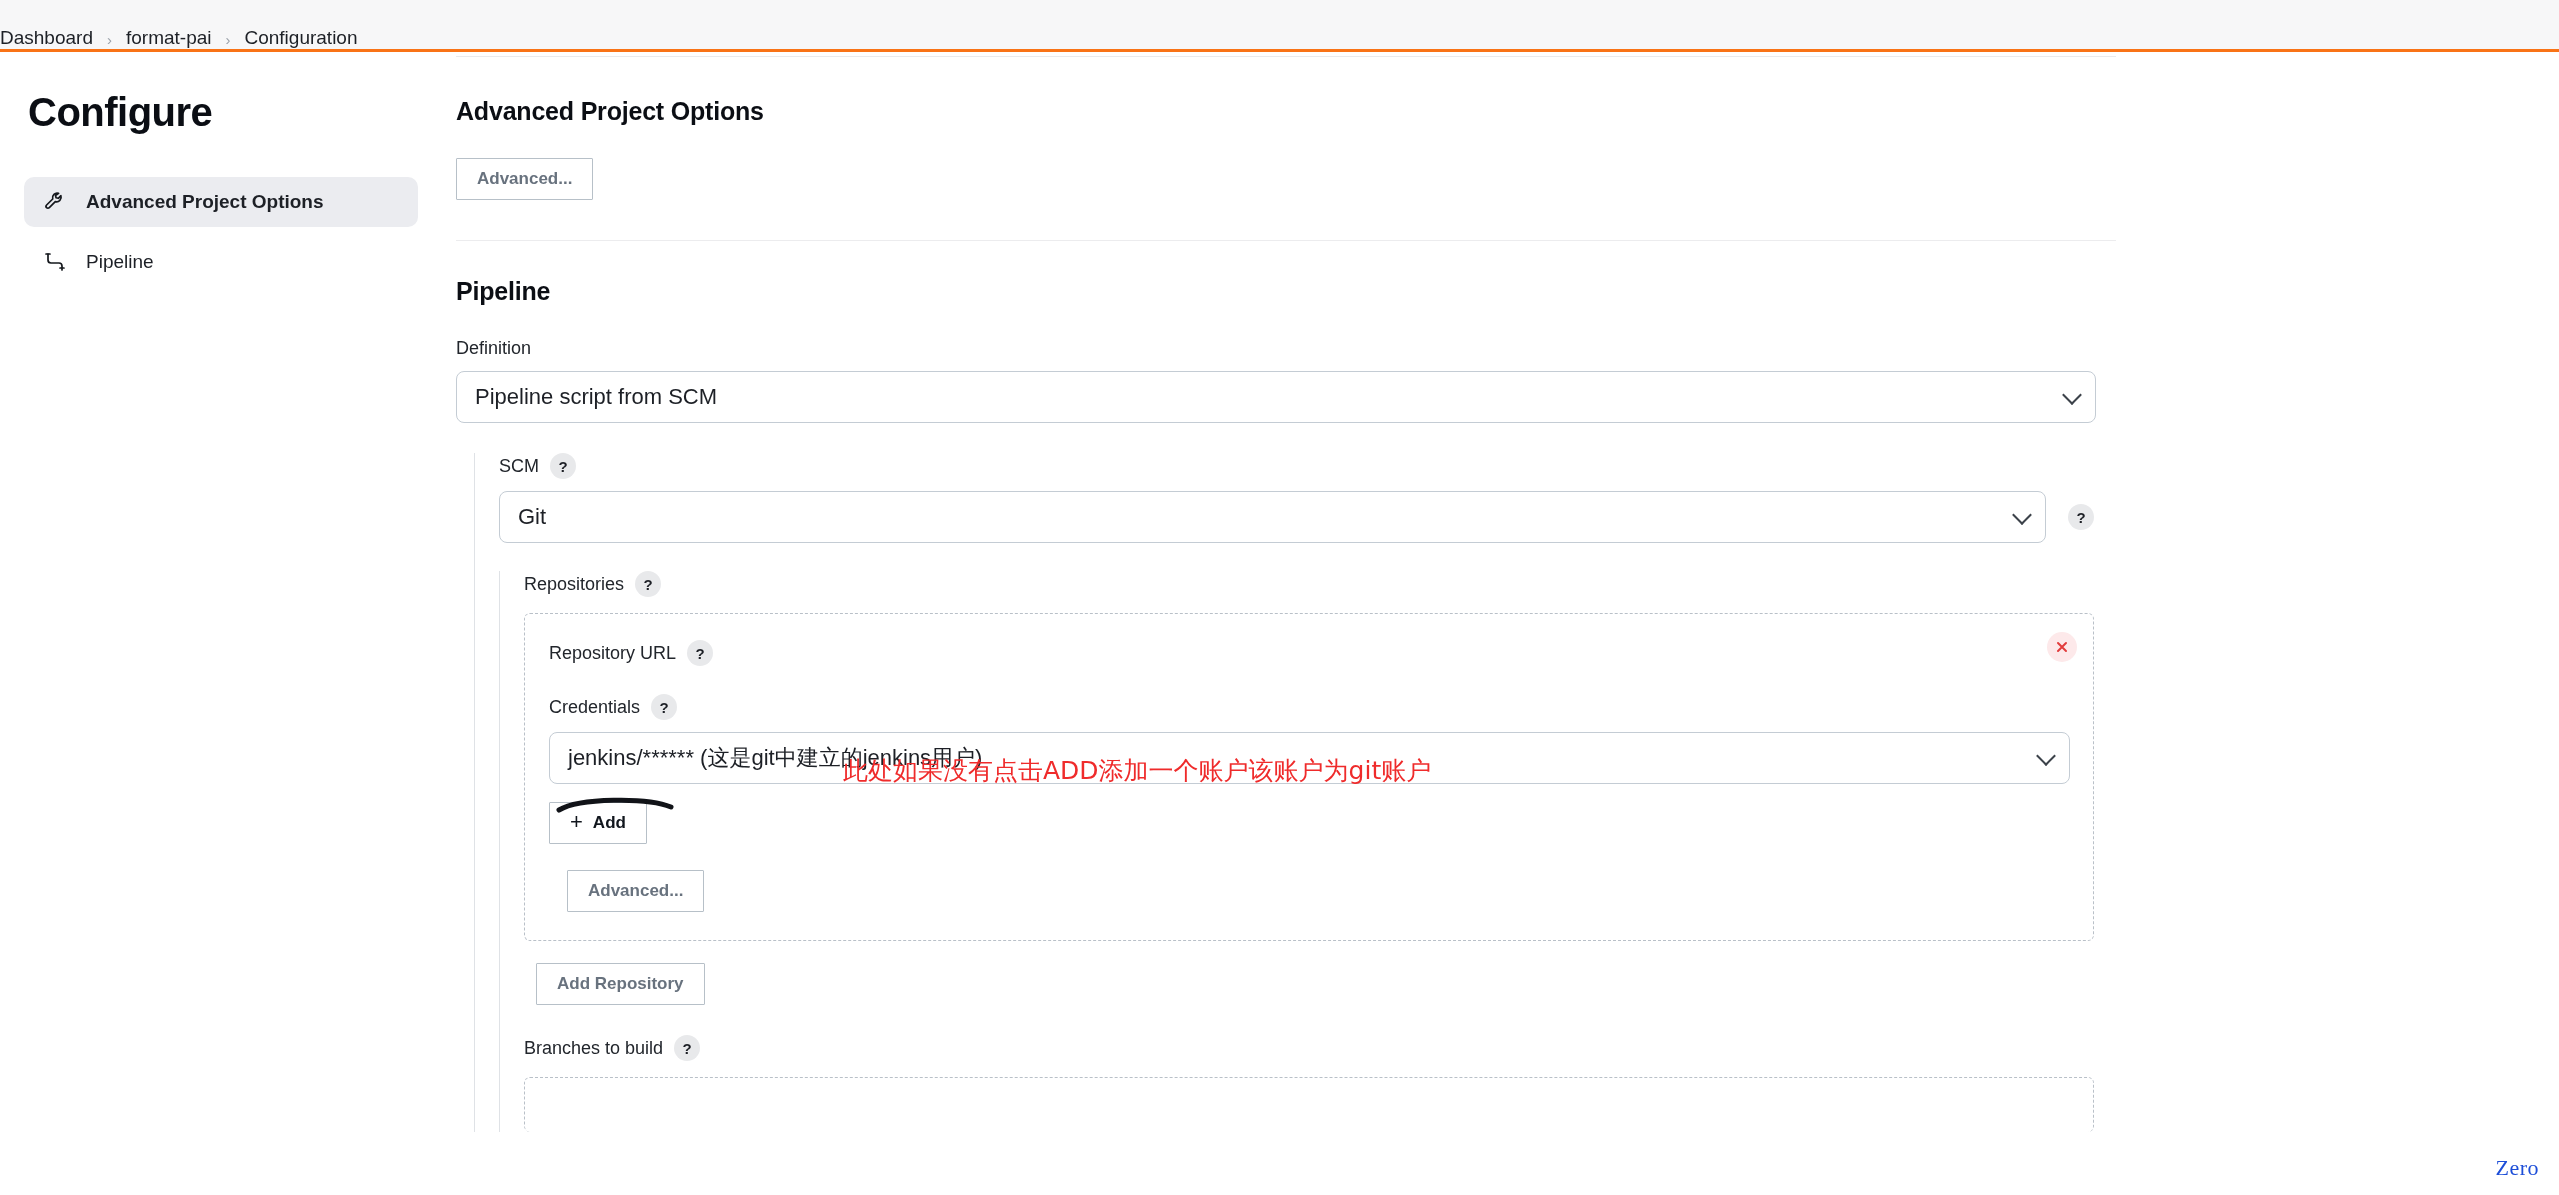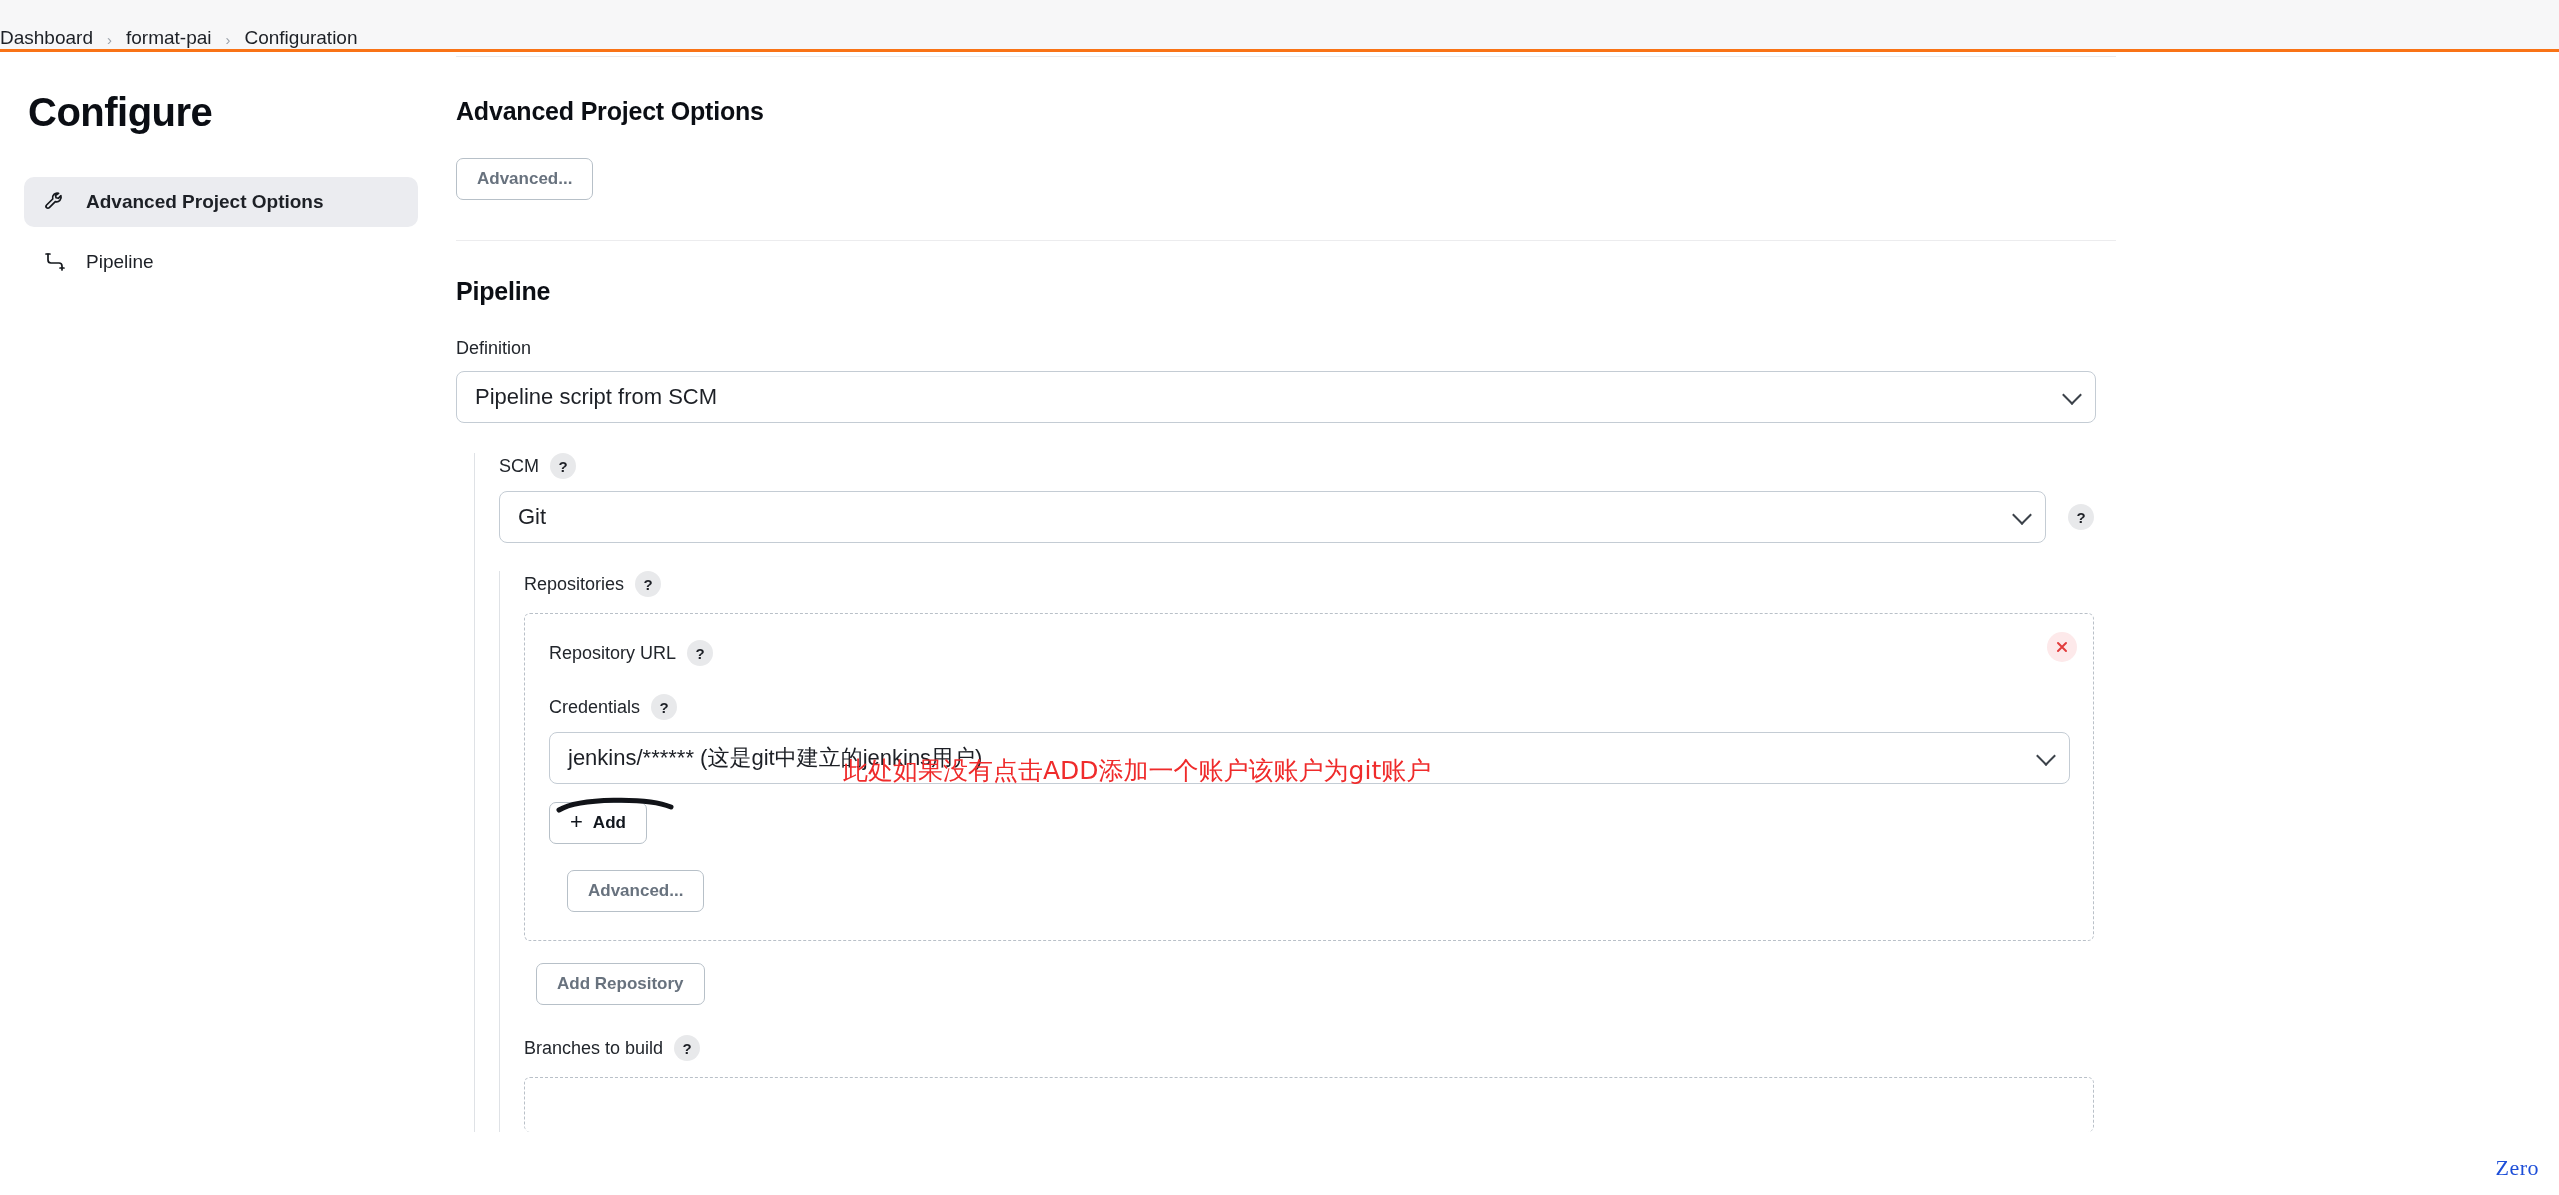--- a/index.html
+++ b/index.html
@@ -104,21 +104,21 @@
 
   
   .btn {
     display: inline-flex;
     align-items: center;
     justify-content: center;
     gap: 10px;
     height: 42px;
     padding: 0 20px;
     border: 1px solid #b7c0c8;
-    border-radius: 7px;
+    border-radius: 1px;
     background: #ffffff;
     font-family: "Liberation Sans", sans-serif;
     font-size: 17px;
     font-weight: 700;
     color: #68727e;
     cursor: pointer;
     white-space: nowrap;
   }
   .btn.dark-label { color: #11161d; }
   .btn-plus {

